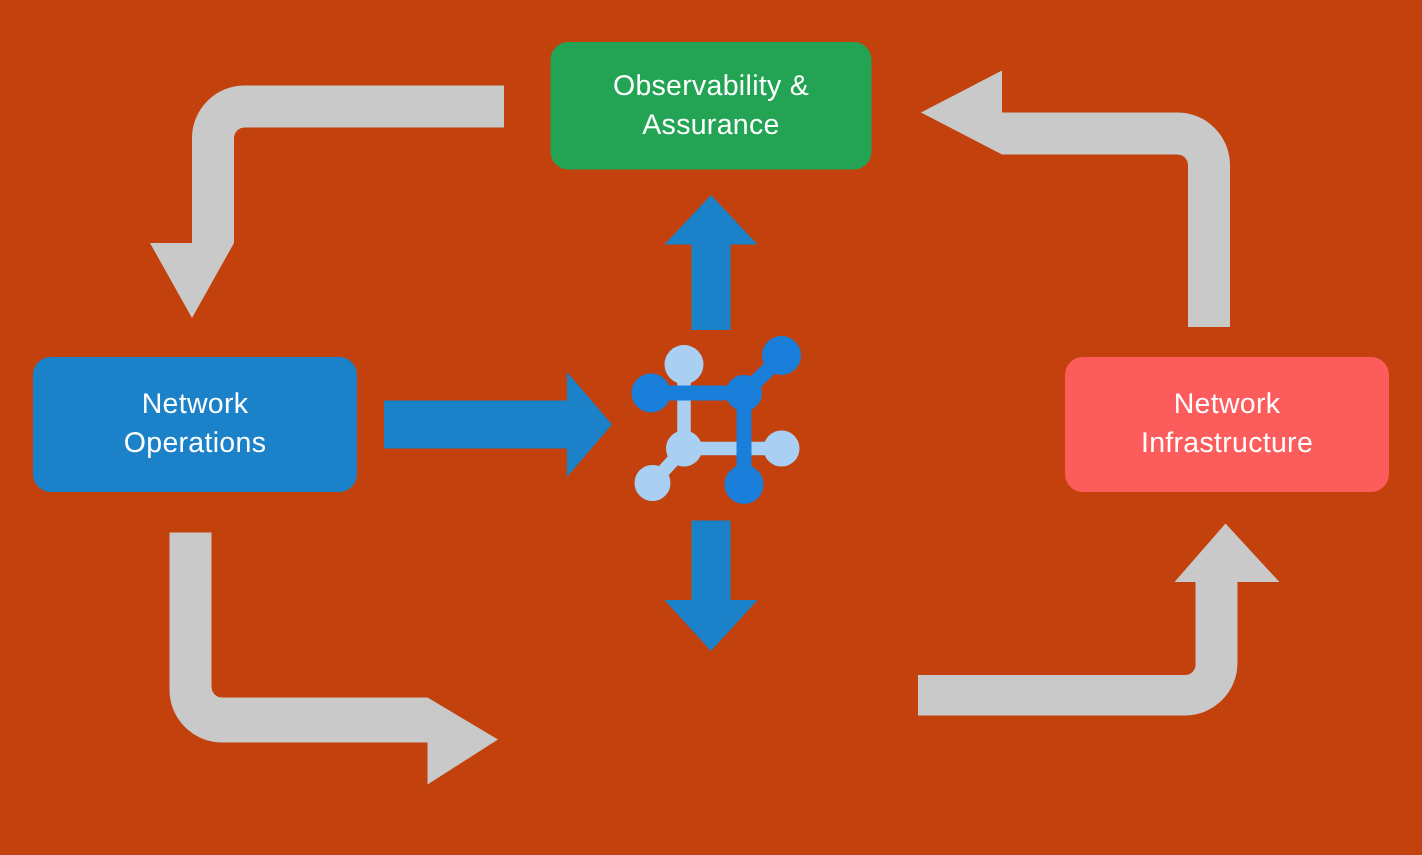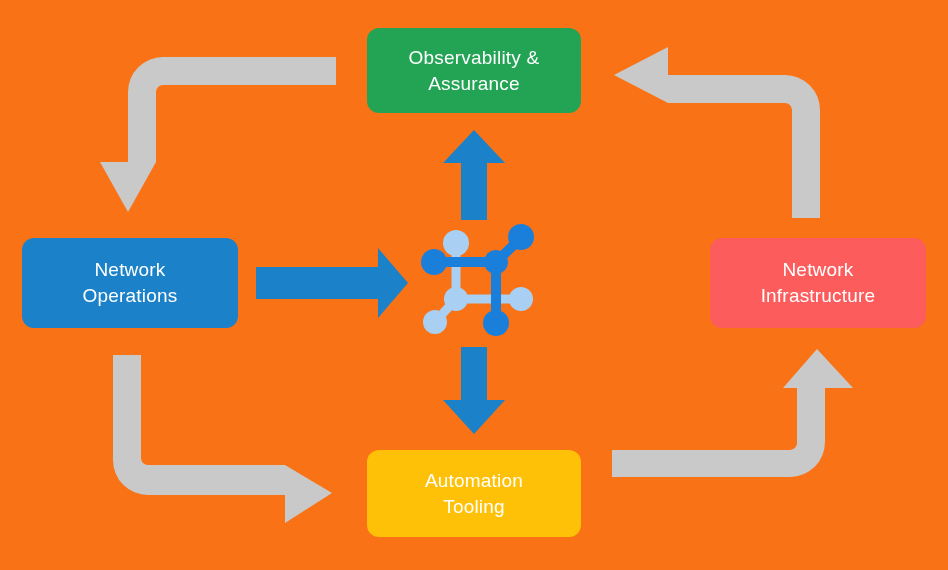--- a/index.html
+++ b/index.html
@@ -47,21 +47,21 @@
     position: absolute;
     left: 0; top: 0;
     width: 948px;
     height: 570px;
     pointer-events: none;
   }
 </style>
 </head>
 <body>
 
-<div id="stage" style="background: #f97316;">
+<div id="stage" style="background: #c2410c;">
 
   <svg class="svg-layer" viewBox="0 0 948 570" xmlns="http://www.w3.org/2000/svg">
 
     <g>
       <path d="M 336,57 L 163,57 A 35,35 0 0 0 128,92 L 128,162
                L 100,162 L 128,212 L 156,162 L 156,92
                A 7,7 0 0 1 163,85 L 336,85 Z" fill="#c9c9c9"></path>
     </g>
 
     <g>
@@ -118,16 +118,14 @@
 
   <div class="node-box" id="box-observability" style="background: rgb(35, 164, 85); color: rgb(255, 255, 255);">Observability &amp;
 Assurance</div>
 
   <div class="node-box" id="box-operations" style="background: rgb(27, 129, 200); color: rgb(255, 255, 255);">Network
 Operations</div>
 
   <div class="node-box" id="box-infrastructure" style="background: rgb(252, 92, 92); color: rgb(255, 255, 255);">Network
 Infrastructure</div>
 
-  <div class="node-box" id="box-automation" style="background: rgb(255, 193, 7); color: rgb(255, 255, 255);">Automation
-Tooling</div>
 
 </div>
 
 </body></html>

